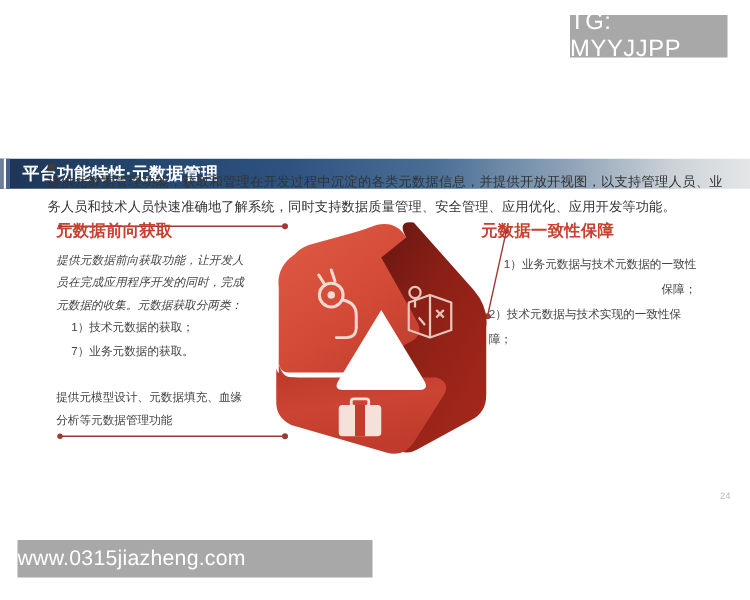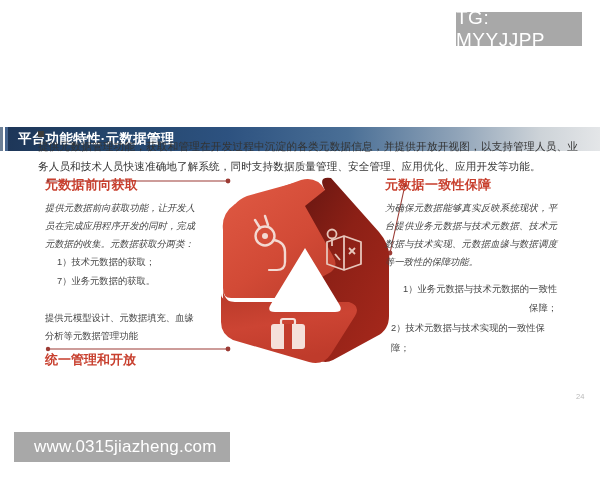--- a/index.html
+++ b/index.html
@@ -217,28 +217,28 @@
     position: absolute;
     left: 576px;
     top: 392px;
     font-size: 7.5px;
     color: #b9b9b9;
   }
   .site-watermark {
     position: absolute;
     left: 14px;
     top: 432px;
-    width: 216px;
+    width: 284px;
     height: 30px;
     background: #a8a8a8;
     color: #ffffff;
     font-size: 17px;
     display: flex;
     align-items: center;
-    padding-left: 20px;
+    padding-left: 0;
     box-sizing: border-box;
     letter-spacing: 0.2px;
   }
 </style>
 </head>
 <body>
 
 <div class="slide">
 
   <div class="tg-watermark">TG: MYYJJPP</div>
@@ -336,26 +336,24 @@
   </div>
 
   <div class="col-left">
     <div class="panel-heading">元数据前向获取</div>
     <div class="panel-body">提供元数据前向获取功能，让开发人员在完成应用程序开发的同时，完成元数据的收集。元数据获取分两类：</div>
     <ul class="num-list">
       <li>1）技术元数据的获取；</li>
       <li>7）业务元数据的获取。</li>
     </ul>
     <div class="lower-note">提供元模型设计、元数据填充、血缘分析等元数据管理功能</div>
-    <div class="heading-bottom">统一管理和开放</div>
   </div>
 
   <div class="col-right">
     <div class="panel-heading right-head">元数据一致性保障</div>
-    <div class="panel-body right-body">为确保元数据能够真实反映系统现状，平台提供业务元数据与技术元数据、技术元数据与技术实现、元数据血缘与数据调度等一致性的保障功能。</div>
     <ul class="num-list right-list">
       <li>1）业务元数据与技术元数据的一致性保障；</li>
       <li>2）技术元数据与技术实现的一致性保障；</li>
     </ul>
   </div>
 
   <div class="page-number">24</div>
   <div class="site-watermark">www.0315jiazheng.com</div>
 
 </div>

